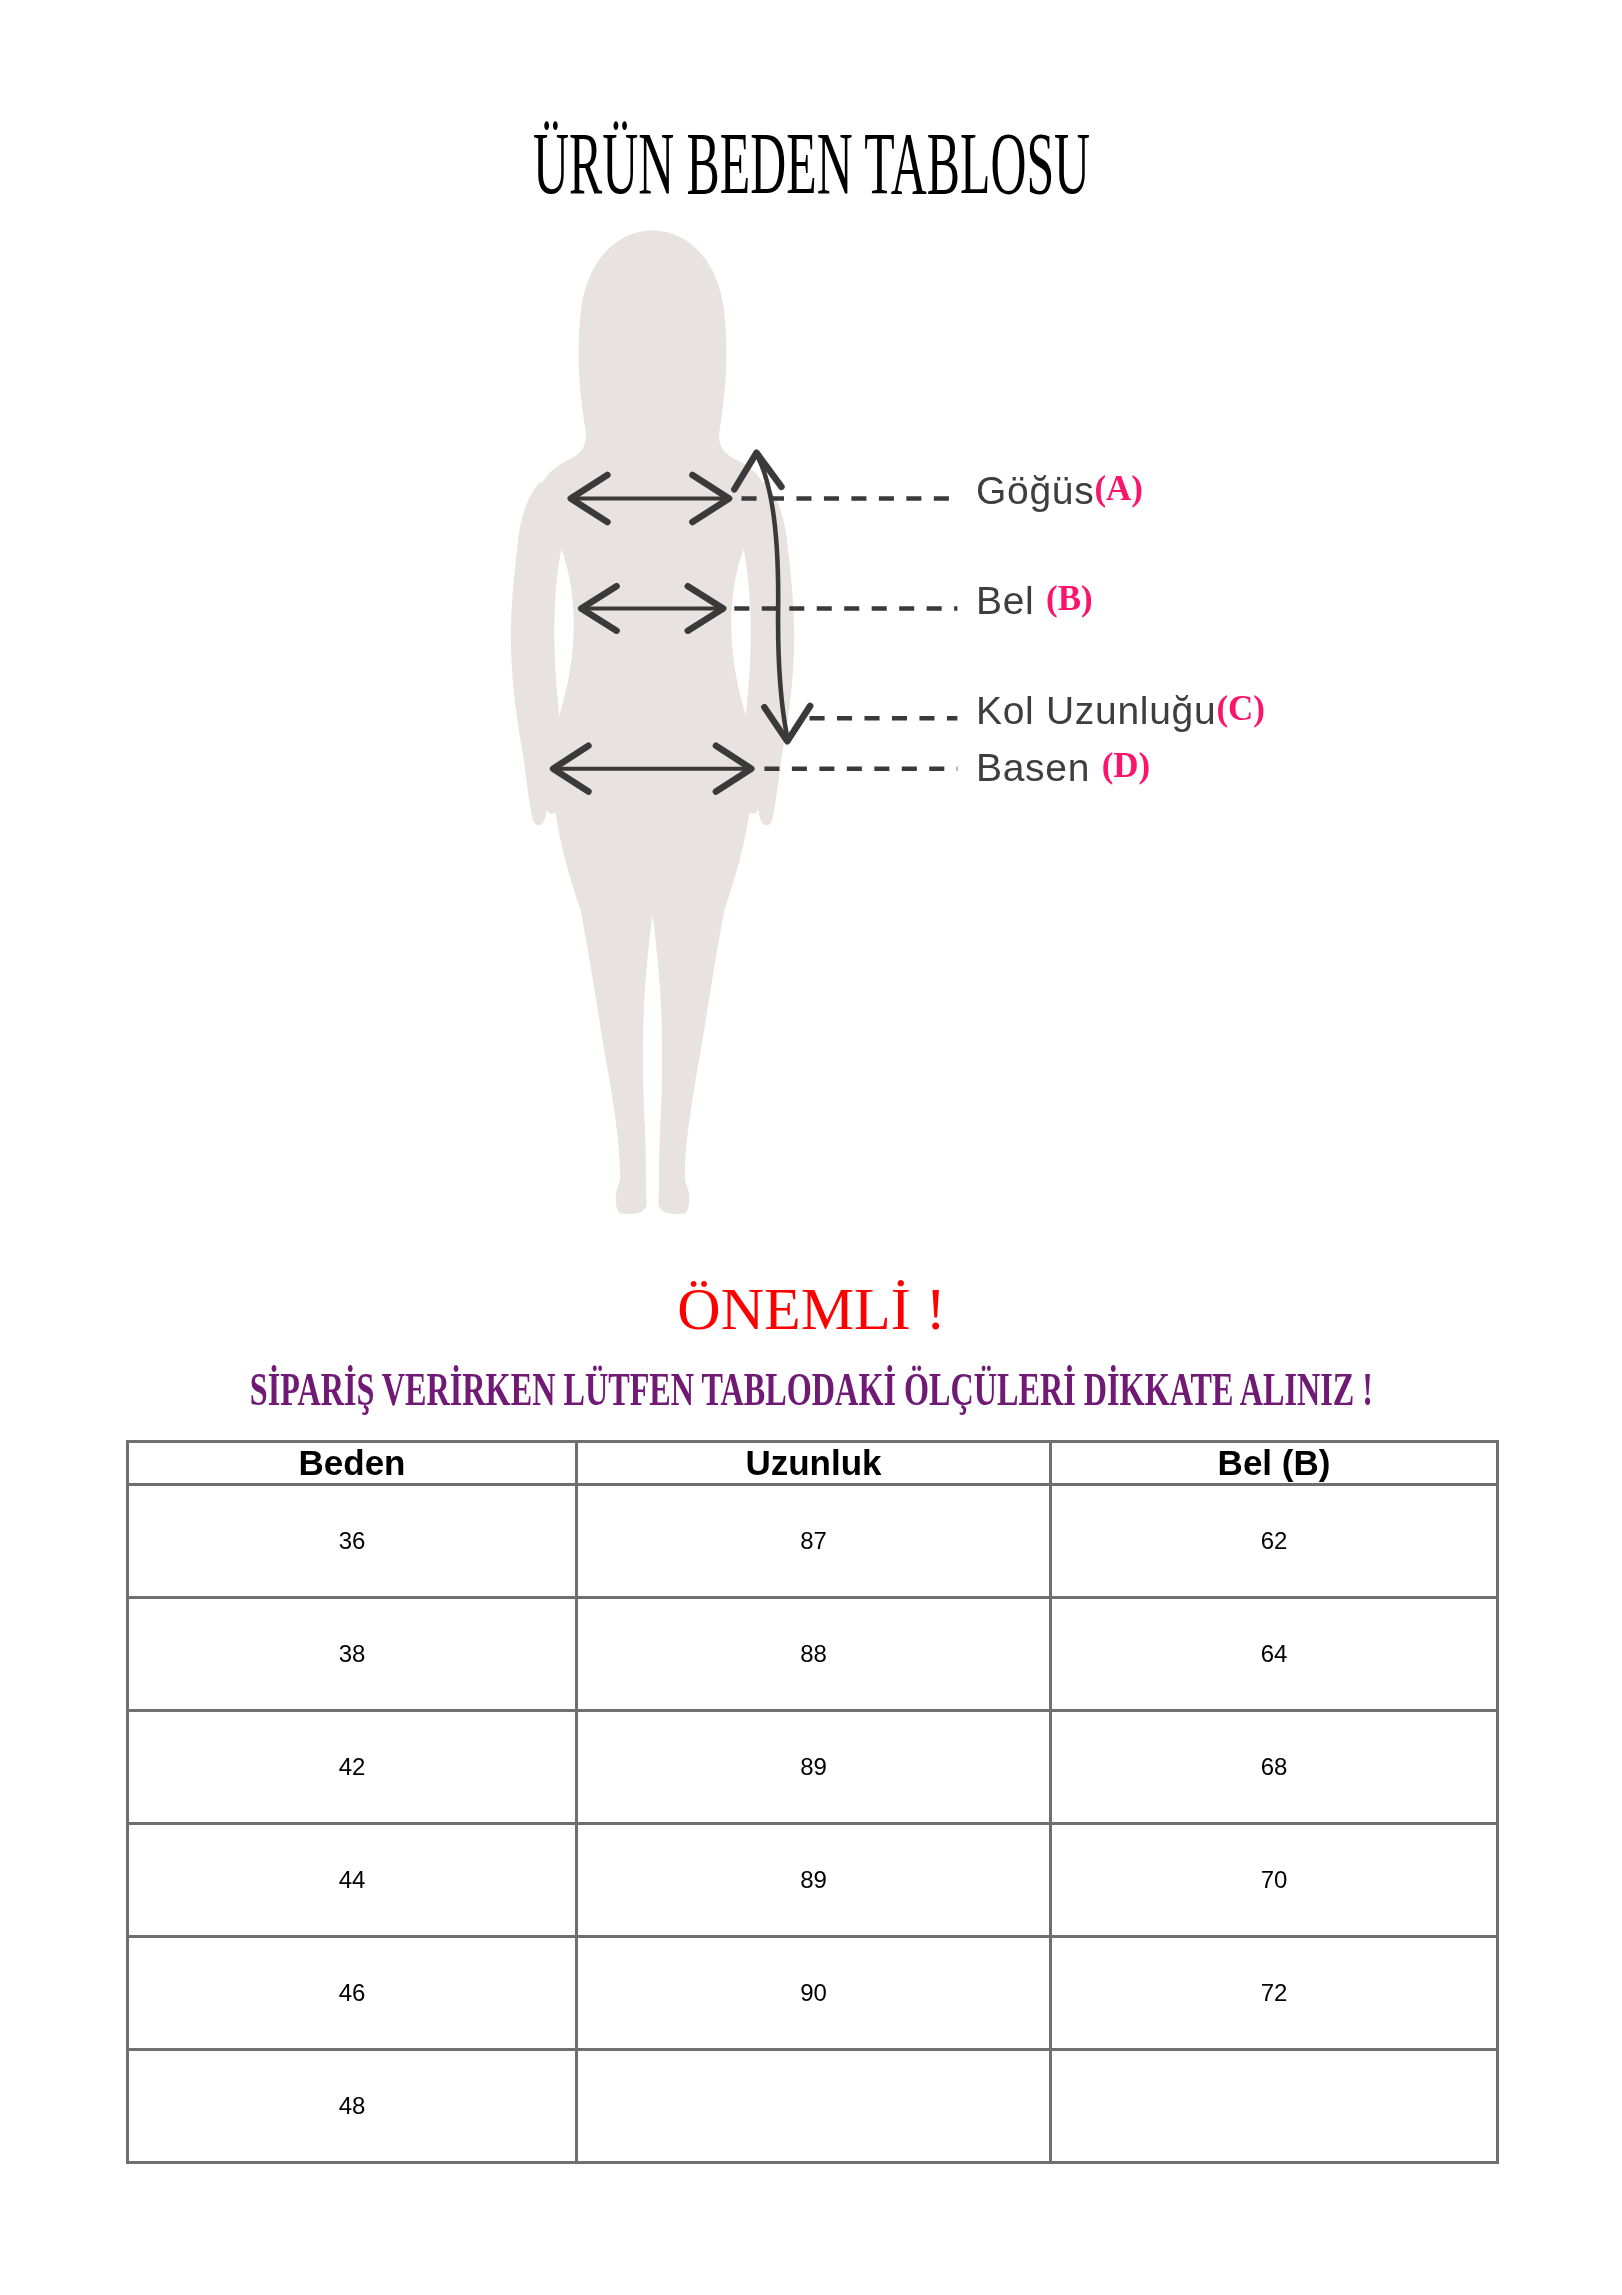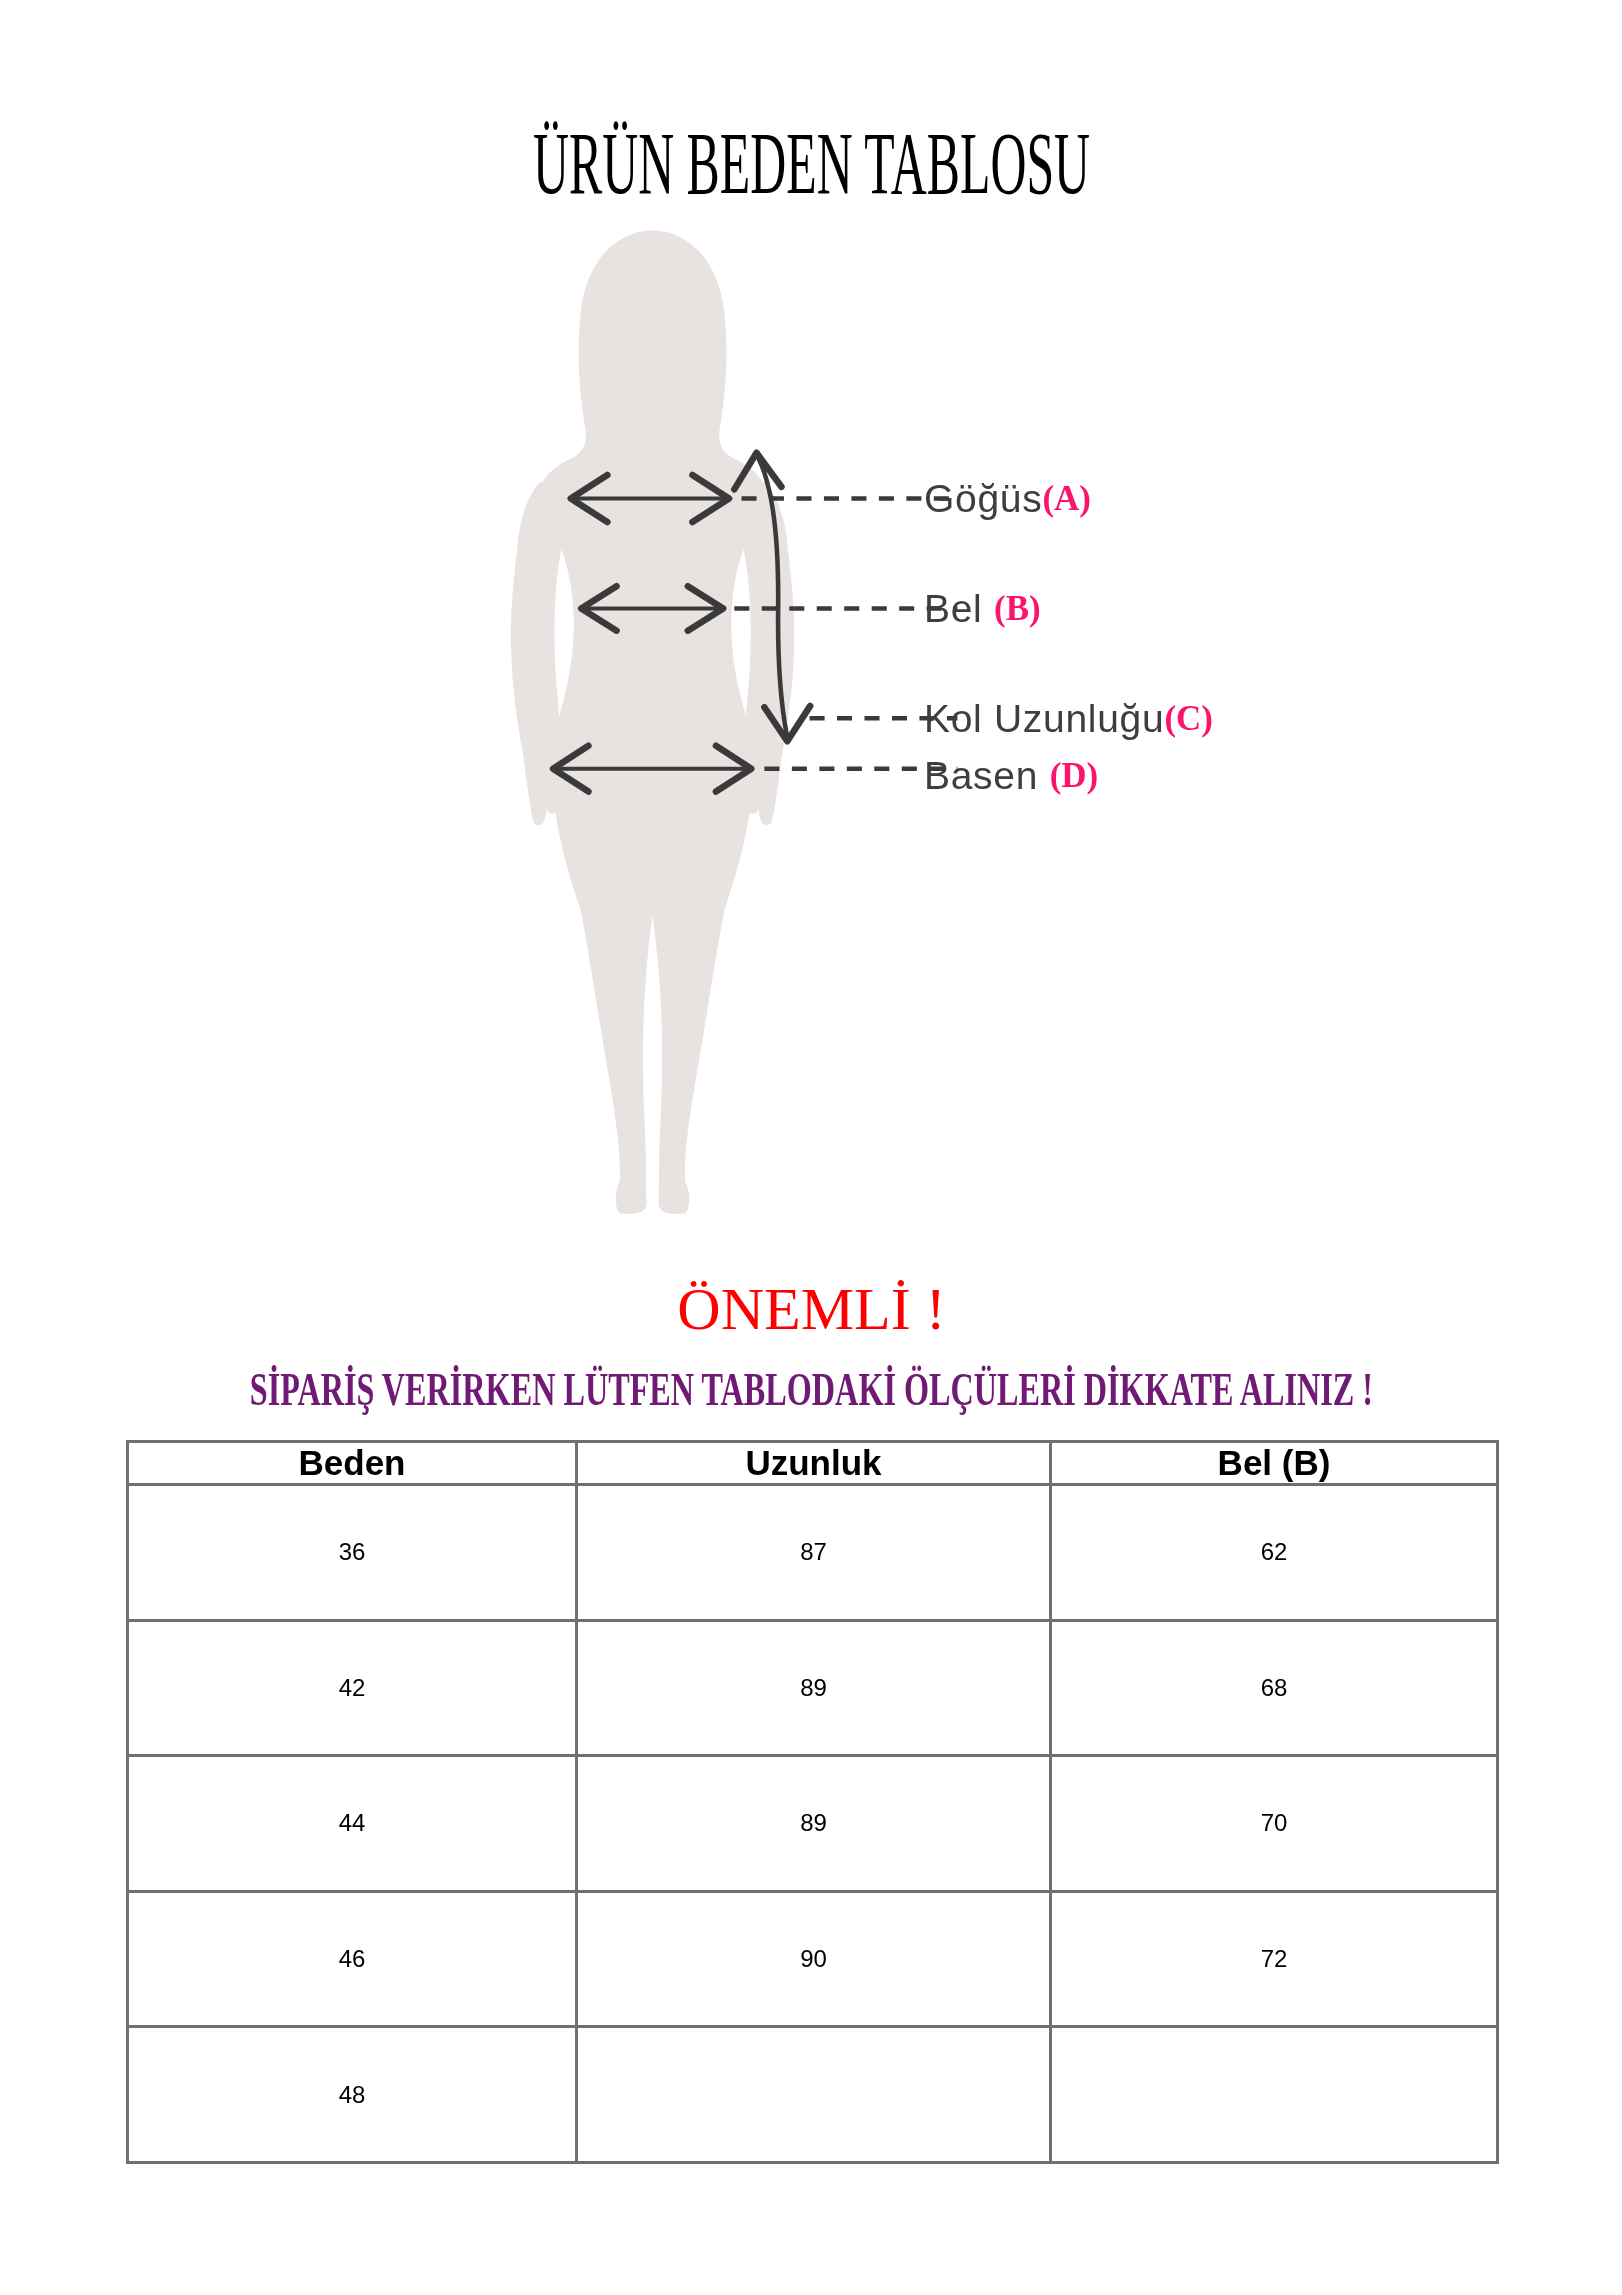--- a/index.html
+++ b/index.html
@@ -9,21 +9,21 @@
   
   .title{position:absolute;top:115px;left:0;width:100%;text-align:center;
          font-family:"Liberation Serif",serif;font-size:89px;color:#000;
          white-space:nowrap;line-height:1.1;}
   .condense56{display:inline-block;transform:scaleX(0.56);transform-origin:50% 50%;}
 
   
   .fig{position:absolute;left:0;top:0;}
 
   
-  .mlabel{position:absolute;left:924px;height:59px;display:flex;align-items:center;
+  .mlabel{position:absolute;left:976px;height:59px;display:flex;align-items:flex-start;
           font-size:39px;color:#3e3e3e;letter-spacing:0.7px;white-space:pre;}
   .mlabel .marker{font-family:"Liberation Serif",serif;font-weight:bold;
                   font-size:35px;color:#fb146c;letter-spacing:0;}
 
   
   .important{position:absolute;top:1275px;left:0;width:100%;text-align:center;
              font-family:"Liberation Serif",serif;font-weight:normal;font-size:60px;
              color:#fe0000;line-height:1.15;}
   .warning{position:absolute;top:1365px;left:0;width:100%;text-align:center;
            font-family:"Liberation Serif",serif;font-weight:bold;font-size:46px;
@@ -172,20 +172,25 @@
         <th>Bel (B)</th>
       </tr>
     </thead>
     <tbody>
       <tr>
         <td>36</td>
         <td>87</td>
         <td>62</td>
       </tr>
       <tr>
+        <td>38</td>
+        <td>88</td>
+        <td>64</td>
+      </tr>
+      <tr>
         <td>42</td>
         <td>89</td>
         <td>68</td>
       </tr>
       <tr>
         <td>44</td>
         <td>89</td>
         <td>70</td>
       </tr>
       <tr>

